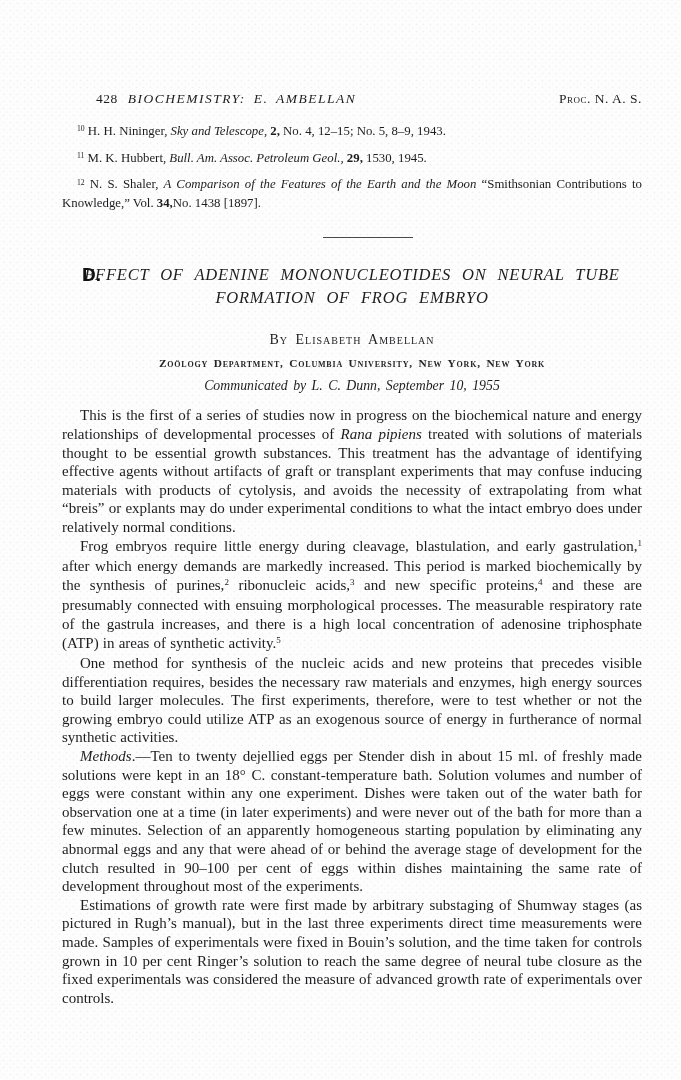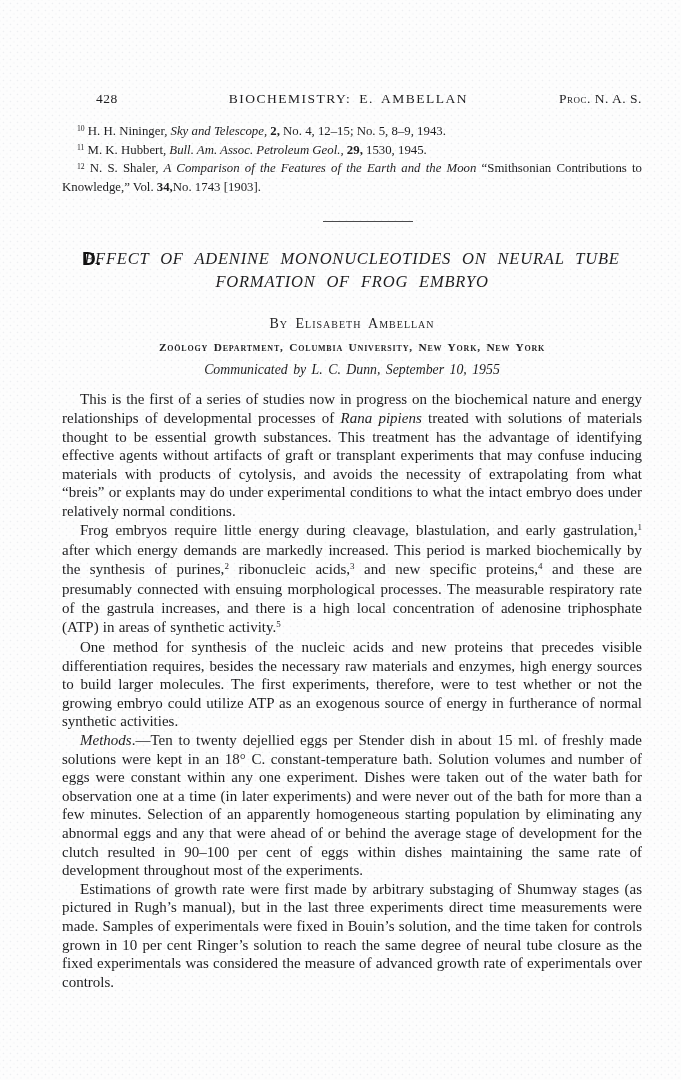--- a/index.html
+++ b/index.html
@@ -21,28 +21,28 @@
     background-size: 7px 7px, 7px 7px;
     background-position: 0 0, 3.5px 3.5px;
   }
   
   .header {
     display: flex; align-items: baseline;
     font-size: 13.5px; line-height: 16px;
   }
   .page-number { margin-left: 34px; letter-spacing: 0.5px; }
   .running-title {
-    flex: 1; text-align: center;
-    letter-spacing: 1.5px; word-spacing: 3px;
+    flex: 1; text-align: left;
+    font-style: italic; letter-spacing: 1.5px; word-spacing: 3px;
     transform: translateX(10px);
   }
   .journal-abbrev { font-variant: small-caps; letter-spacing: 0.5px; margin-top: 7px; }
   
   .footnotes { margin-top: 16px; font-size: 12.8px; line-height: 16.6px; }
-  .footnotes p { text-indent: 15px; text-align: justify; }
+  .footnotes p { text-indent: 15px; text-align: justify; margin-top: 8px; }
   
   .rule {
     width: 90px; height: 0;
     border-top: 1.3px solid #4a4a4c;
     margin: 26px auto 0 auto;
     transform: translateX(16px);
   }
   
   .title-block { position: relative; margin-top: 25px; text-align: center; }
   .stamp {
@@ -73,21 +73,21 @@
 
   <div class="header">
     <span class="page-number">428</span>
     <span class="running-title">BIOCHEMISTRY: E. AMBELLAN</span>
     <span class="journal-abbrev">Proc. N. A. S.</span>
   </div>
 
   <div class="footnotes">
     <p><span class="sup">10</span><span> H. H. Nininger, </span><span class="i">Sky and Telescope,</span><span> </span><span class="b">2,</span><span> No. 4, 12–15;  No. 5, 8–9, 1943.</span></p>
     <p><span class="sup">11</span><span> M. K. Hubbert, </span><span class="i">Bull. Am. Assoc. Petroleum Geol.,</span><span> </span><span class="b">29,</span><span> 1530, 1945.</span></p>
-    <p><span class="sup">12</span><span> N. S. Shaler, </span><span class="i">A Comparison of the Features of the Earth and the Moon</span><span> “Smithsonian Contributions to Knowledge,” Vol. </span><span class="b">34,</span><span>No. 1743 [1903].</span></p>
+    <p><span class="sup">12</span><span> N. S. Shaler, </span><span class="i">A Comparison of the Features of the Earth and the Moon</span><span> “Smithsonian Contributions to Knowledge,” Vol. </span><span class="b">34,</span><span>No. 1438 [1897].</span></p>
   </div>
 
   <div class="rule"></div>
 
   <div class="title-block">
     <span class="stamp">D.</span>
     <h1 class="article-title"><span>EFFECT OF ADENINE MONONUCLEOTIDES ON NEURAL TUBE</span><br><span>FORMATION OF FROG EMBRYO</span></h1>
     <div class="byline">By Elisabeth Ambellan</div>
     <div class="affiliation">Zoölogy Department, Columbia University, New York, New York</div>
     <div class="communicated">Communicated by L. C. Dunn, September 10, 1955</div>

